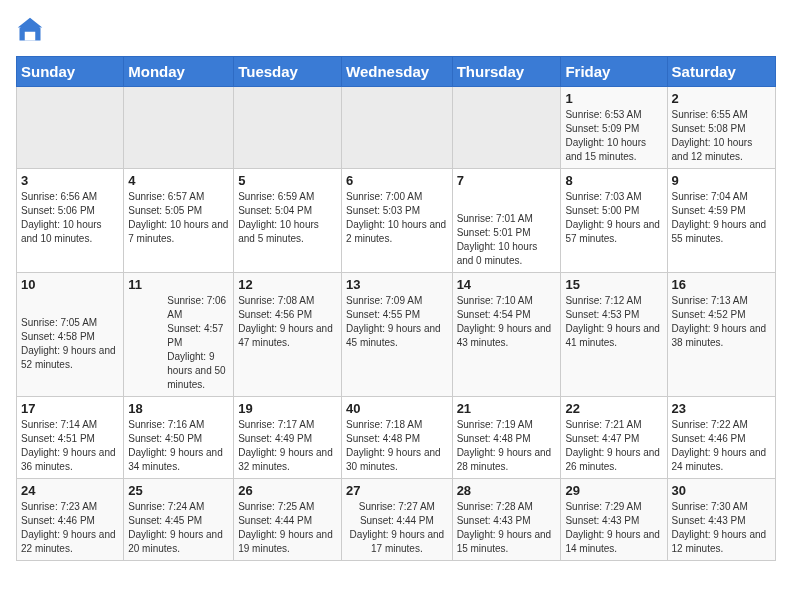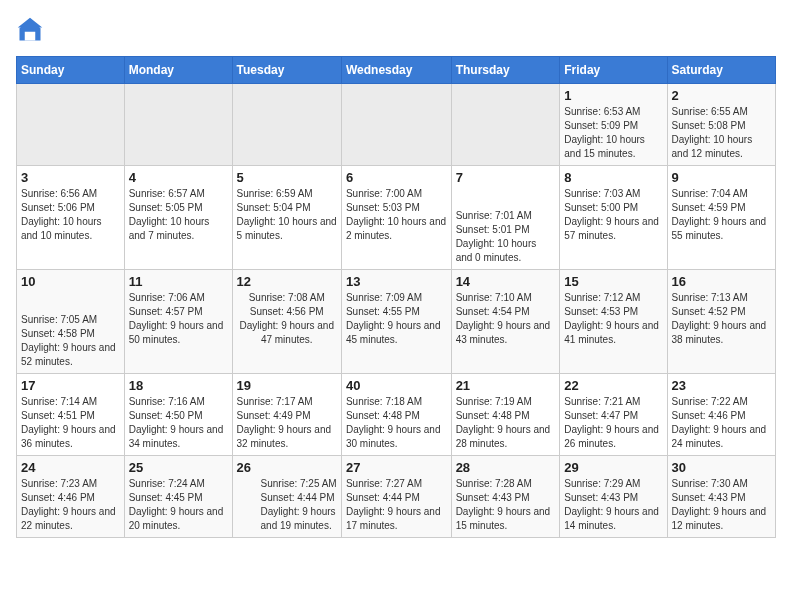--- a/index.html
+++ b/index.html
@@ -48,21 +48,21 @@
     table {
       width: 100%;
       border-collapse: collapse;
       font-size: 11px;
     }
     thead tr th {
       background-color: #3a7bd5;
       color: #fff;
       padding: 6px 4px;
       text-align: left;
-      font-size: 12px;
+      font-size: 15px;
       font-weight: bold;
       border: 1px solid #2e6bc4;
     }
     tbody tr td {
       border: 1px solid #ccc;
       vertical-align: top;
       padding: 4px;
       width: 113px;
       min-height: 80px;
       background: #fff;
@@ -187,27 +187,27 @@
       </tr>
       <tr>
         <td>
           <div class="day-number">10</div>
           <div class="day-info" style="white-space: pre-line; margin-top: 24px;">Sunrise: 7:05 AM
 Sunset: 4:58 PM
 Daylight: 9 hours and 52 minutes.</div>
         </td>
         <td>
           <div class="day-number">11</div>
-          <div class="day-info" style="white-space: pre-line;">Sunrise: 7:06 AM
+          <div class="day-info" style="white-space: pre-line; margin-left: 39px;">Sunrise: 7:06 AM
 Sunset: 4:57 PM
 Daylight: 9 hours and 50 minutes.</div>
         </td>
         <td>
           <div class="day-number">12</div>
-          <div class="day-info" style="white-space: pre-line; text-align: center;">Sunrise: 7:08 AM
+          <div class="day-info" style="white-space: pre-line;">Sunrise: 7:08 AM
 Sunset: 4:56 PM
 Daylight: 9 hours and 47 minutes.</div>
         </td>
         <td>
           <div class="day-number">13</div>
           <div class="day-info" style="white-space: pre-line;">Sunrise: 7:09 AM
 Sunset: 4:55 PM
 Daylight: 9 hours and 45 minutes.</div>
         </td>
         <td>
@@ -281,27 +281,27 @@
 Daylight: 9 hours and 22 minutes.</div>
         </td>
         <td>
           <div class="day-number">25</div>
           <div class="day-info" style="white-space: pre-line;">Sunrise: 7:24 AM
 Sunset: 4:45 PM
 Daylight: 9 hours and 20 minutes.</div>
         </td>
         <td>
           <div class="day-number">26</div>
-          <div class="day-info" style="white-space: pre-line; margin-left: 24px;">Sunrise: 7:25 AM
+          <div class="day-info" style="white-space: pre-line;">Sunrise: 7:25 AM
 Sunset: 4:44 PM
 Daylight: 9 hours and 19 minutes.</div>
         </td>
         <td>
           <div class="day-number">27</div>
-          <div class="day-info" style="white-space: pre-line;">Sunrise: 7:27 AM
+          <div class="day-info" style="white-space: pre-line; text-align: center;">Sunrise: 7:27 AM
 Sunset: 4:44 PM
 Daylight: 9 hours and 17 minutes.</div>
         </td>
         <td>
           <div class="day-number">28</div>
           <div class="day-info" style="white-space: pre-line;">Sunrise: 7:28 AM
 Sunset: 4:43 PM
 Daylight: 9 hours and 15 minutes.</div>
         </td>
         <td>

